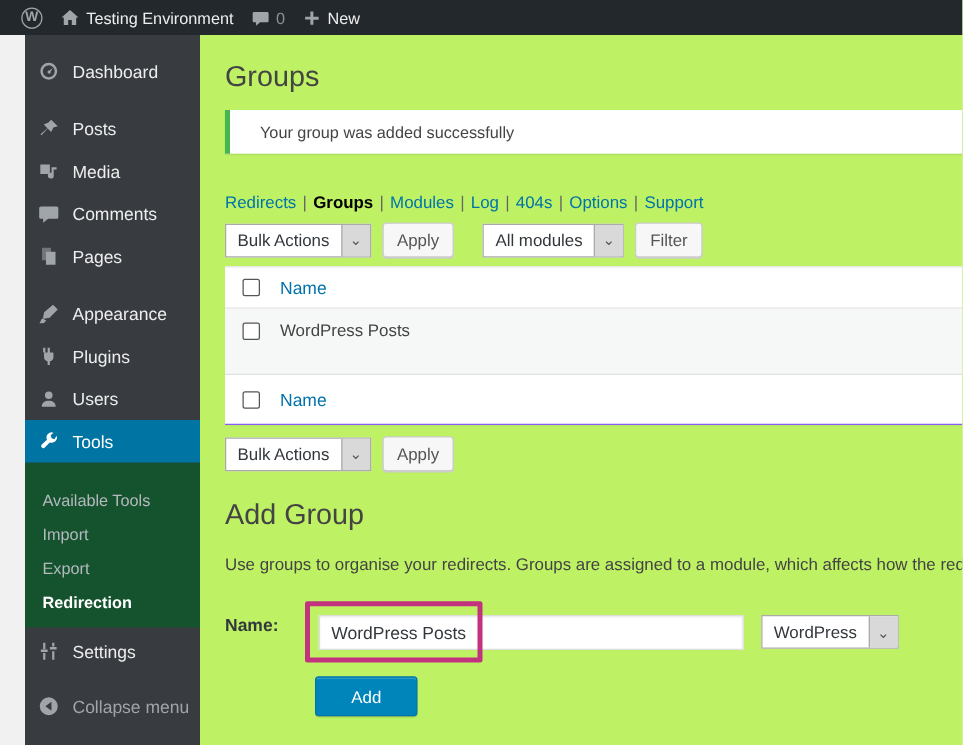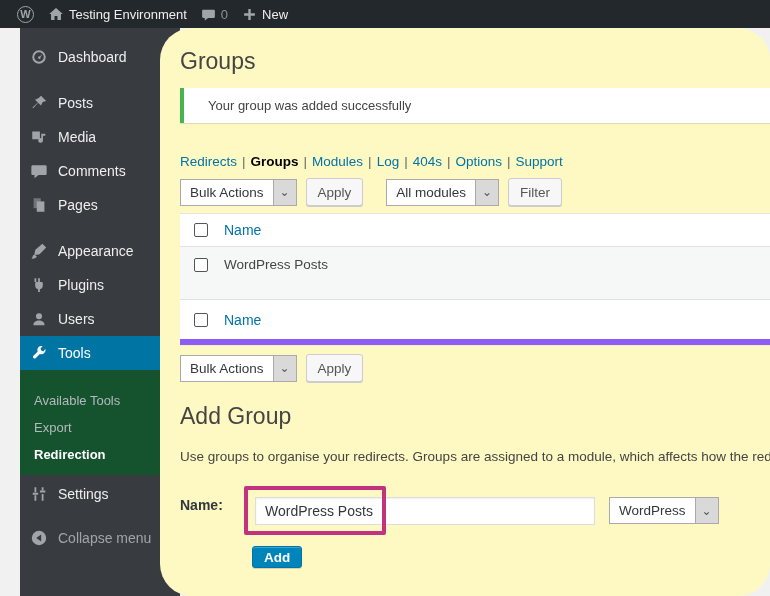--- a/index.html
+++ b/index.html
@@ -24,57 +24,57 @@
   .menu-item .mi svg { width:18px; height:18px; display:block; }
   .menu-item.active { position:relative; background:#0074a2; color:#fff; }
   .menu-item.active .mi { color:#fff; }
   .menu-arrow { position:absolute; right:0; top:50%; transform:translateY(-50%); width:0; height:0; border-top:8px solid transparent; border-bottom:8px solid transparent; border-right:8px solid #f1f1f1; }
   .submenu { background:#14532d; padding:17px 0 7px 0; }
   .submenu-item { padding:6px 12px 6px 14px; font-size:13px; color:#b4b9be; line-height:15px; cursor:pointer; }
   .submenu-item.current { color:#fff; font-weight:bold; }
   .collapse-gap { height:10px; }
 
   
-  .content { position:absolute; top:28px; left:160px; width:610px; height:568px; background:#fef9c3; padding-left:20px; overflow:hidden;border-radius:32px; }
+  .content { position:absolute; top:28px; left:160px; width:610px; height:568px; background:#bef264; padding-left:20px; overflow:hidden; }
   h1.page-title { font-size:23px; font-weight:400; color:#444; padding:19px 0 0; line-height:29px; }
   .notice { margin-top:12px; background:#fff; border-left:4px solid #46b450; box-shadow:0 1px 1px 0 rgba(0,0,0,.1); padding:10px 24px; font-size:13px; color:#444; }
 
   .subsubsub { margin-top:31px; font-size:13.5px; }
   .subsubsub a { color:#0073aa; text-decoration:none; cursor:pointer; }
   .subsubsub .current-tab { color:#000; font-weight:bold; }
   .subsubsub .sep { color:#666; padding:0 5px; }
 
   .toolbar { margin-top:9px; display:flex; align-items:center; }
   .fake-select { display:inline-flex; align-items:stretch; height:27px; background:#fff; border:1px solid #aaa; cursor:pointer; margin-right:9px; }
   .fake-select .sel-label { display:flex; align-items:center; padding:0 9px; font-size:13.5px; color:#32373c; }
   .fake-select .sel-arrow { width:23px; background:#d9d9d9; border-left:1px solid #aaa; display:flex; align-items:center; justify-content:center; color:#555; font-size:12px; }
   .btn { height:28px; padding:0 11px; background:#f7f7f7; border:1px solid #ccc; border-radius:3px; color:#555; font-size:13.5px; font-family:inherit; cursor:pointer; box-shadow:0 1px 0 #ccc; margin-right:9px; }
   .toolbar .gap { width:14px; }
 
-  .list-table { margin-top:7px; background:#fff; border-top:1px solid #e5e5e5; border-bottom:6px solid #8b5cf6; box-shadow:0 1px 1px 0 rgba(0,0,0,.04); }
+  .list-table { margin-top:7px; background:#fff; border-top:1px solid #e5e5e5; border-bottom:1px solid #8b5cf6; box-shadow:0 1px 1px 0 rgba(0,0,0,.04); }
   .lt-row { display:flex; align-items:flex-start; padding:0 0 0 14px; }
   .lt-head { height:33px; align-items:center; border-bottom:1px solid #e1e1e1; }
   .lt-body { height:52px; background:#f6f7f7; padding-top:10px; }
   .lt-foot { height:40px; align-items:center; border-top:1px solid #e1e1e1; }
   .cb { width:14px; height:14px; background:#fff; border:1px solid #555; border-radius:2px; margin-right:16px; flex:none; cursor:pointer; }
   .lt-body .cb { margin-top:1px; }
   .col-link { color:#0073aa; font-size:14px; text-decoration:none; cursor:pointer; }
   .row-text { color:#444; font-size:13.5px; }
 
   .toolbar2 { margin-top:9px; }
   h2.add-title { margin-top:20px; font-size:23px; font-weight:400; color:#444; line-height:29px; }
   .desc { margin-top:18px; font-size:13.5px; color:#444; white-space:nowrap; overflow:hidden; }
 
   .form-row { position:relative; margin-top:33px; display:flex; align-items:flex-start; }
   .form-label { width:75px; font-size:14px; font-weight:bold; color:#32373c; flex:none; }
   .name-input { width:340px; height:28px; border:1px solid #ddd; background:#fff; padding:0 9px; font-size:14px; color:#32373c; font-family:inherit; box-shadow:inset 0 1px 2px rgba(0,0,0,.07); }
   .module-select { margin-left:14px; }
   .annotation { position:absolute; left:64px; top:-11px; width:142px; height:49px; border:4px solid #c2327f; border-radius:2px; pointer-events:none; z-index:5; }
 
-  .btn-primary { margin:21px 0 0 72px; height:22px; padding:0 11px; background:#0085ba; border:1px solid #0073aa; border-radius:3px; color:#fff; font-size:13.5px; font-family:inherit; cursor:pointer; box-shadow:inset 0 1px 0 rgba(120,200,230,.5), 0 1px 0 rgba(0,0,0,.15);font-weight:bold; }
+  .btn-primary { margin:21px 0 0 72px; height:32px; padding:0 28px; background:#0085ba; border:1px solid #0073aa; border-radius:3px; color:#fff; font-size:13.5px; font-family:inherit; cursor:pointer; box-shadow:inset 0 1px 0 rgba(120,200,230,.5), 0 1px 0 rgba(0,0,0,.15); }
 </style>
 </head>
 <body>
 
 <div class="page">
 
   <div class="admin-bar">
     <div class="ab-item">
       <span class="ab-icon wp-logo-circle">W</span>
     </div>
@@ -189,20 +189,21 @@
         <svg viewBox="0 0 20 20" fill="currentColor">
             <path d="M17 5.2a4.6 4.6 0 01-6.1 5.8l-4.6 4.8a1.9 1.9 0 01-2.7-2.6l4.8-4.6a4.6 4.6 0 015.7-6.2l-2.5 2.5 1 2.4 2.4 1z"></path>
           </svg>
       </span>
       <span class="ml">Tools</span>
       <span class="menu-arrow"></span>
     </div>
 
     <div class="submenu">
       <div class="submenu-item">Available Tools</div>
+      <div class="submenu-item">Import</div>
       <div class="submenu-item">Export</div>
       <div class="submenu-item current">Redirection</div>
     </div>
 
     <div class="menu-item" style="margin-top:2px;">
       <span class="mi">
         <svg viewBox="0 0 20 20" fill="currentColor">
             <path d="M5 2.5h2v5.5H5zM5 11.5h2v6H5zM3 8.5h6v2.2H3zM13 2.5h2v3.2h-2zM13 10h2v7.5h-2zM11 6.2h6v2.2h-6z"></path>
           </svg>
       </span>

